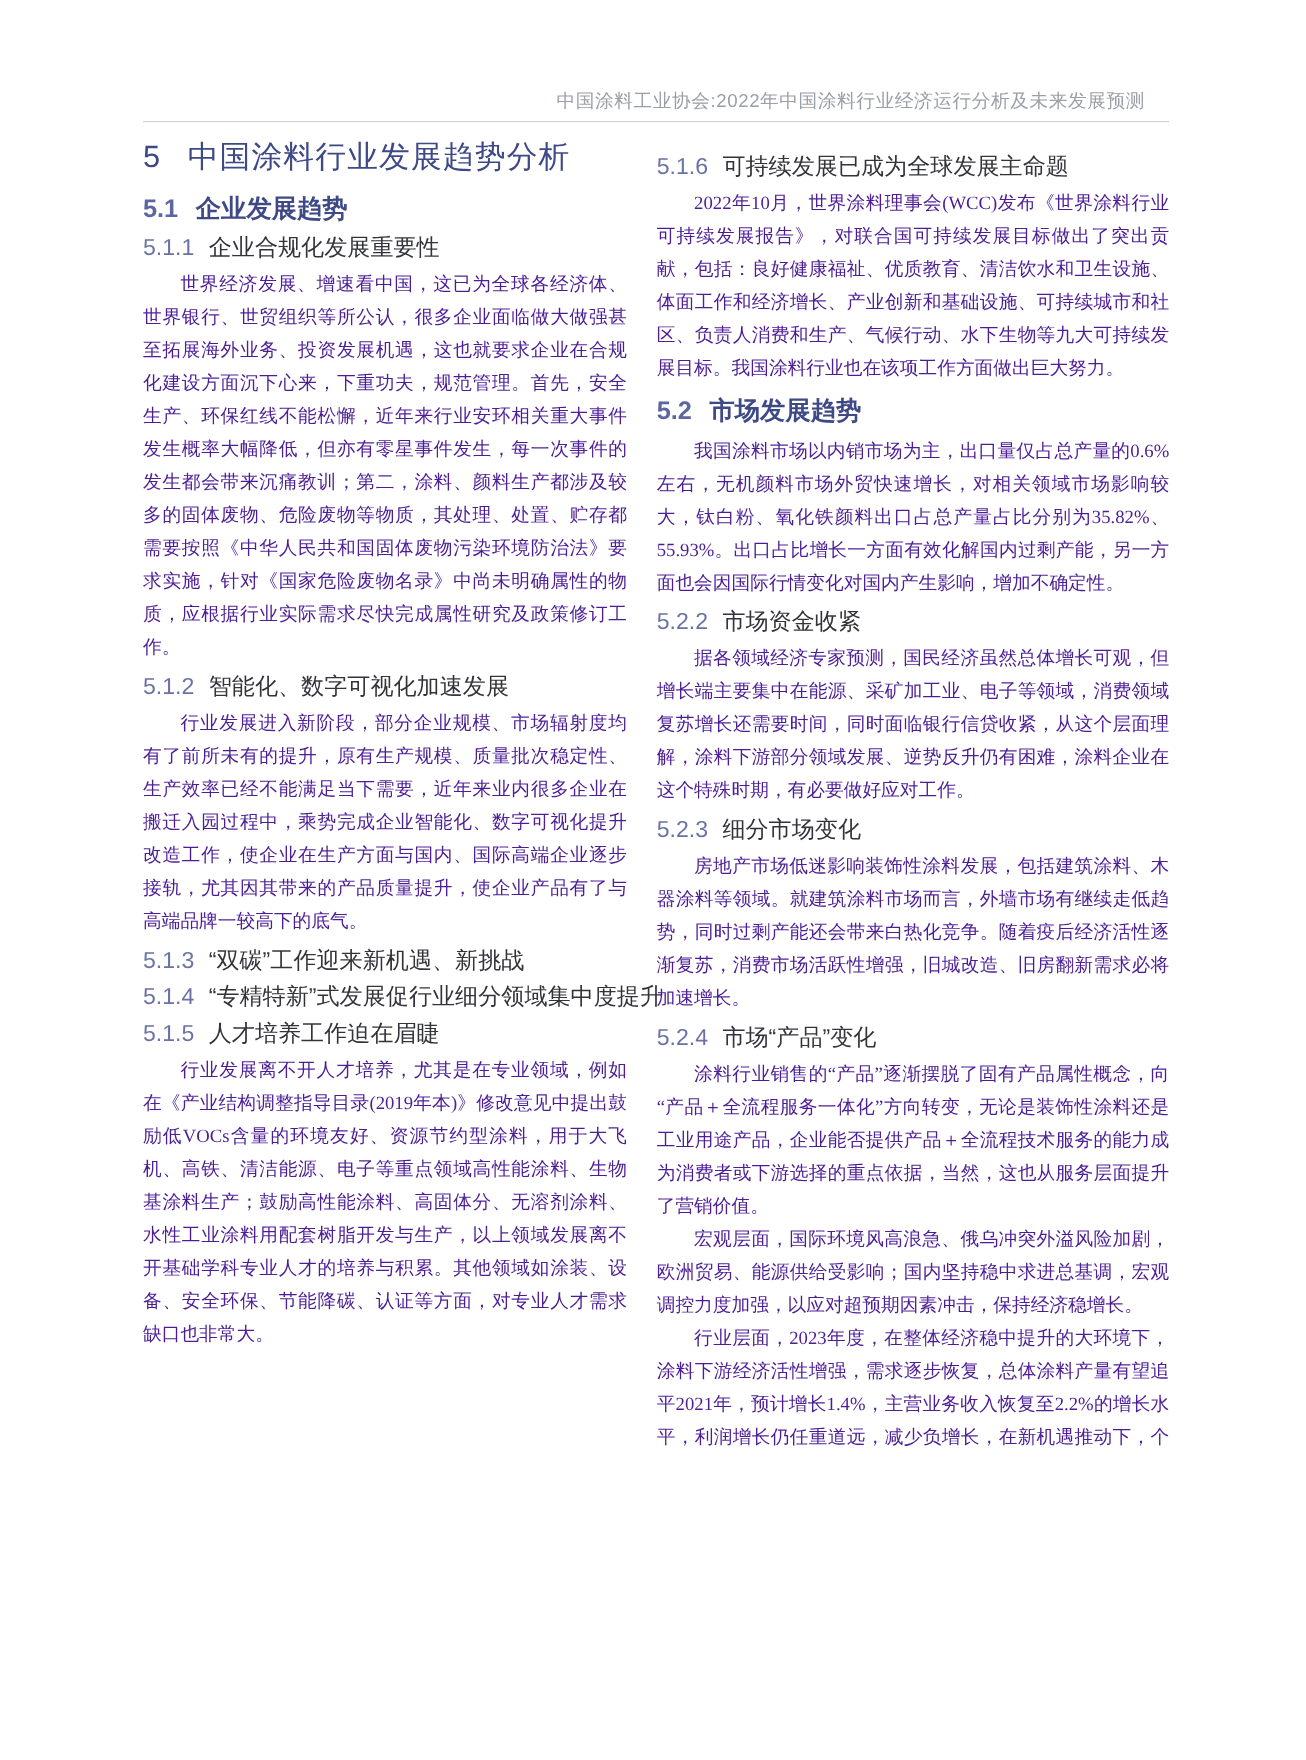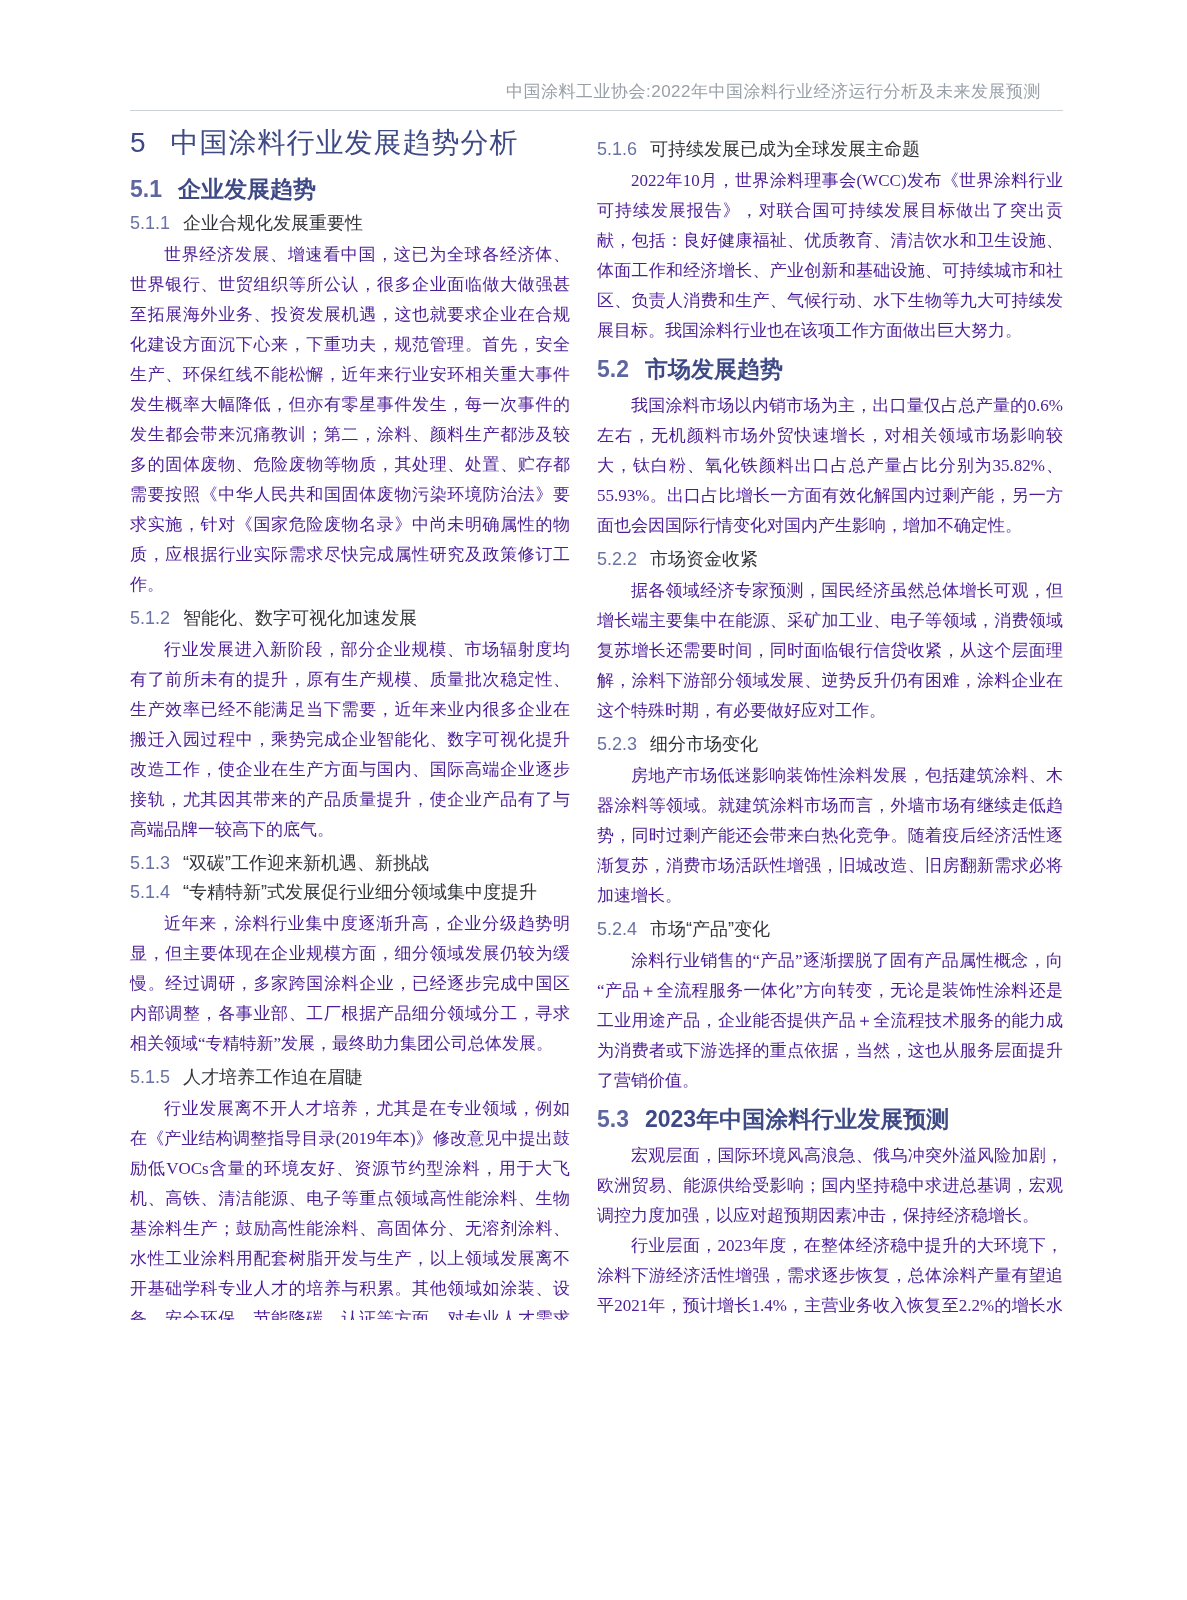--- a/index.html
+++ b/index.html
@@ -55,21 +55,21 @@
   h2 {
     margin: 8px 0 6px 0;
     font-size: 23px;
     font-weight: bold;
     color: #3e4986;
     white-space: nowrap;
   }
   .h2-num { color: #5d66a0; margin-right: 16px; }
   h3 {
     margin: 5px 0 5px 0;
-    font-size: 18px;
+    font-size: 21px;
     font-weight: 500;
     color: #33343a;
     white-space: nowrap;
   }
   .h3-num { color: #6a72a6; font-weight: 400; margin-right: 13px; }
 
   p.body {
     margin: 0;
     font-size: 17px;
     line-height: 30px;
@@ -159,21 +159,20 @@
       </h3>
       <p class="body">行业发展进入新阶段，部分企业规模、市场辐射度均有了前所未有的提升，原有生产规模、质量批次稳定性、生产效率已经不能满足当下需要，近年来业内很多企业在搬迁入园过程中，乘势完成企业智能化、数字可视化提升改造工作，使企业在生产方面与国内、国际高端企业逐步接轨，尤其因其带来的产品质量提升，使企业产品有了与高端品牌一较高下的底气。</p>
 
       <h3>
         <span class="h3-num">5.1.3</span><span>“双碳”工作迎来新机遇、新挑战</span>
       </h3>
 
       <h3>
         <span class="h3-num">5.1.4</span><span>“专精特新”式发展促行业细分领域集中度提升</span>
       </h3>
-      <p class="body">近年来，涂料行业集中度逐渐升高，企业分级趋势明显，但主要体现在企业规模方面，细分领域发展仍较为缓慢。经过调研，多家跨国涂料企业，已经逐步完成中国区内部调整，各事业部、工厂根据产品细分领域分工，寻求相关领域“专精特新”发展，最终助力集团公司总体发展。</p>
 
       <h3>
         <span class="h3-num">5.1.5</span><span>人才培养工作迫在眉睫</span>
       </h3>
       <p class="body">行业发展离不开人才培养，尤其是在专业领域，例如在《产业结构调整指导目录(2019年本)》修改意见中提出鼓励低VOCs含量的环境友好、资源节约型涂料，用于大飞机、高铁、清洁能源、电子等重点领域高性能涂料、生物基涂料生产；鼓励高性能涂料、高固体分、无溶剂涂料、水性工业涂料用配套树脂开发与生产，以上领域发展离不开基础学科专业人才的培养与积累。其他领域如涂装、设备、安全环保、节能降碳、认证等方面，对专业人才需求缺口也非常大。</p>
     </section>
 
     <section class="col-right">
       <h3>
         <span class="h3-num">5.1.6</span><span>可持续发展已成为全球发展主命题</span>
@@ -194,23 +193,20 @@
       <h3>
         <span class="h3-num">5.2.3</span><span>细分市场变化</span>
       </h3>
       <p class="body">房地产市场低迷影响装饰性涂料发展，包括建筑涂料、木器涂料等领域。就建筑涂料市场而言，外墙市场有继续走低趋势，同时过剩产能还会带来白热化竞争。随着疫后经济活性逐渐复苏，消费市场活跃性增强，旧城改造、旧房翻新需求必将加速增长。</p>
 
       <h3>
         <span class="h3-num">5.2.4</span><span>市场“产品”变化</span>
       </h3>
       <p class="body">涂料行业销售的“产品”逐渐摆脱了固有产品属性概念，向“产品＋全流程服务一体化”方向转变，无论是装饰性涂料还是工业用途产品，企业能否提供产品＋全流程技术服务的能力成为消费者或下游选择的重点依据，当然，这也从服务层面提升了营销价值。</p>
 
-      <h2>
-        <span class="h2-num">5.3</span><span>2023年中国涂料行业发展预测</span>
-      </h2>
       <p class="body">宏观层面，国际环境风高浪急、俄乌冲突外溢风险加剧，欧洲贸易、能源供给受影响；国内坚持稳中求进总基调，宏观调控力度加强，以应对超预期因素冲击，保持经济稳增长。</p>
       <p class="body">行业层面，2023年度，在整体经济稳中提升的大环境下，涂料下游经济活性增强，需求逐步恢复，总体涂料产量有望追平2021年，预计增长1.4%，主营业务收入恢复至2.2%的增长水平，利润增长仍任重道远，减少负增长，在新机遇推动下，个别重点企业平均增长有望突破10%。</p>
     </section>
 
   </main>
 
   <div class="logo">
     <div class="logo-zh">
       <span>中国涂料</span><sup>®</sup>
     </div>

